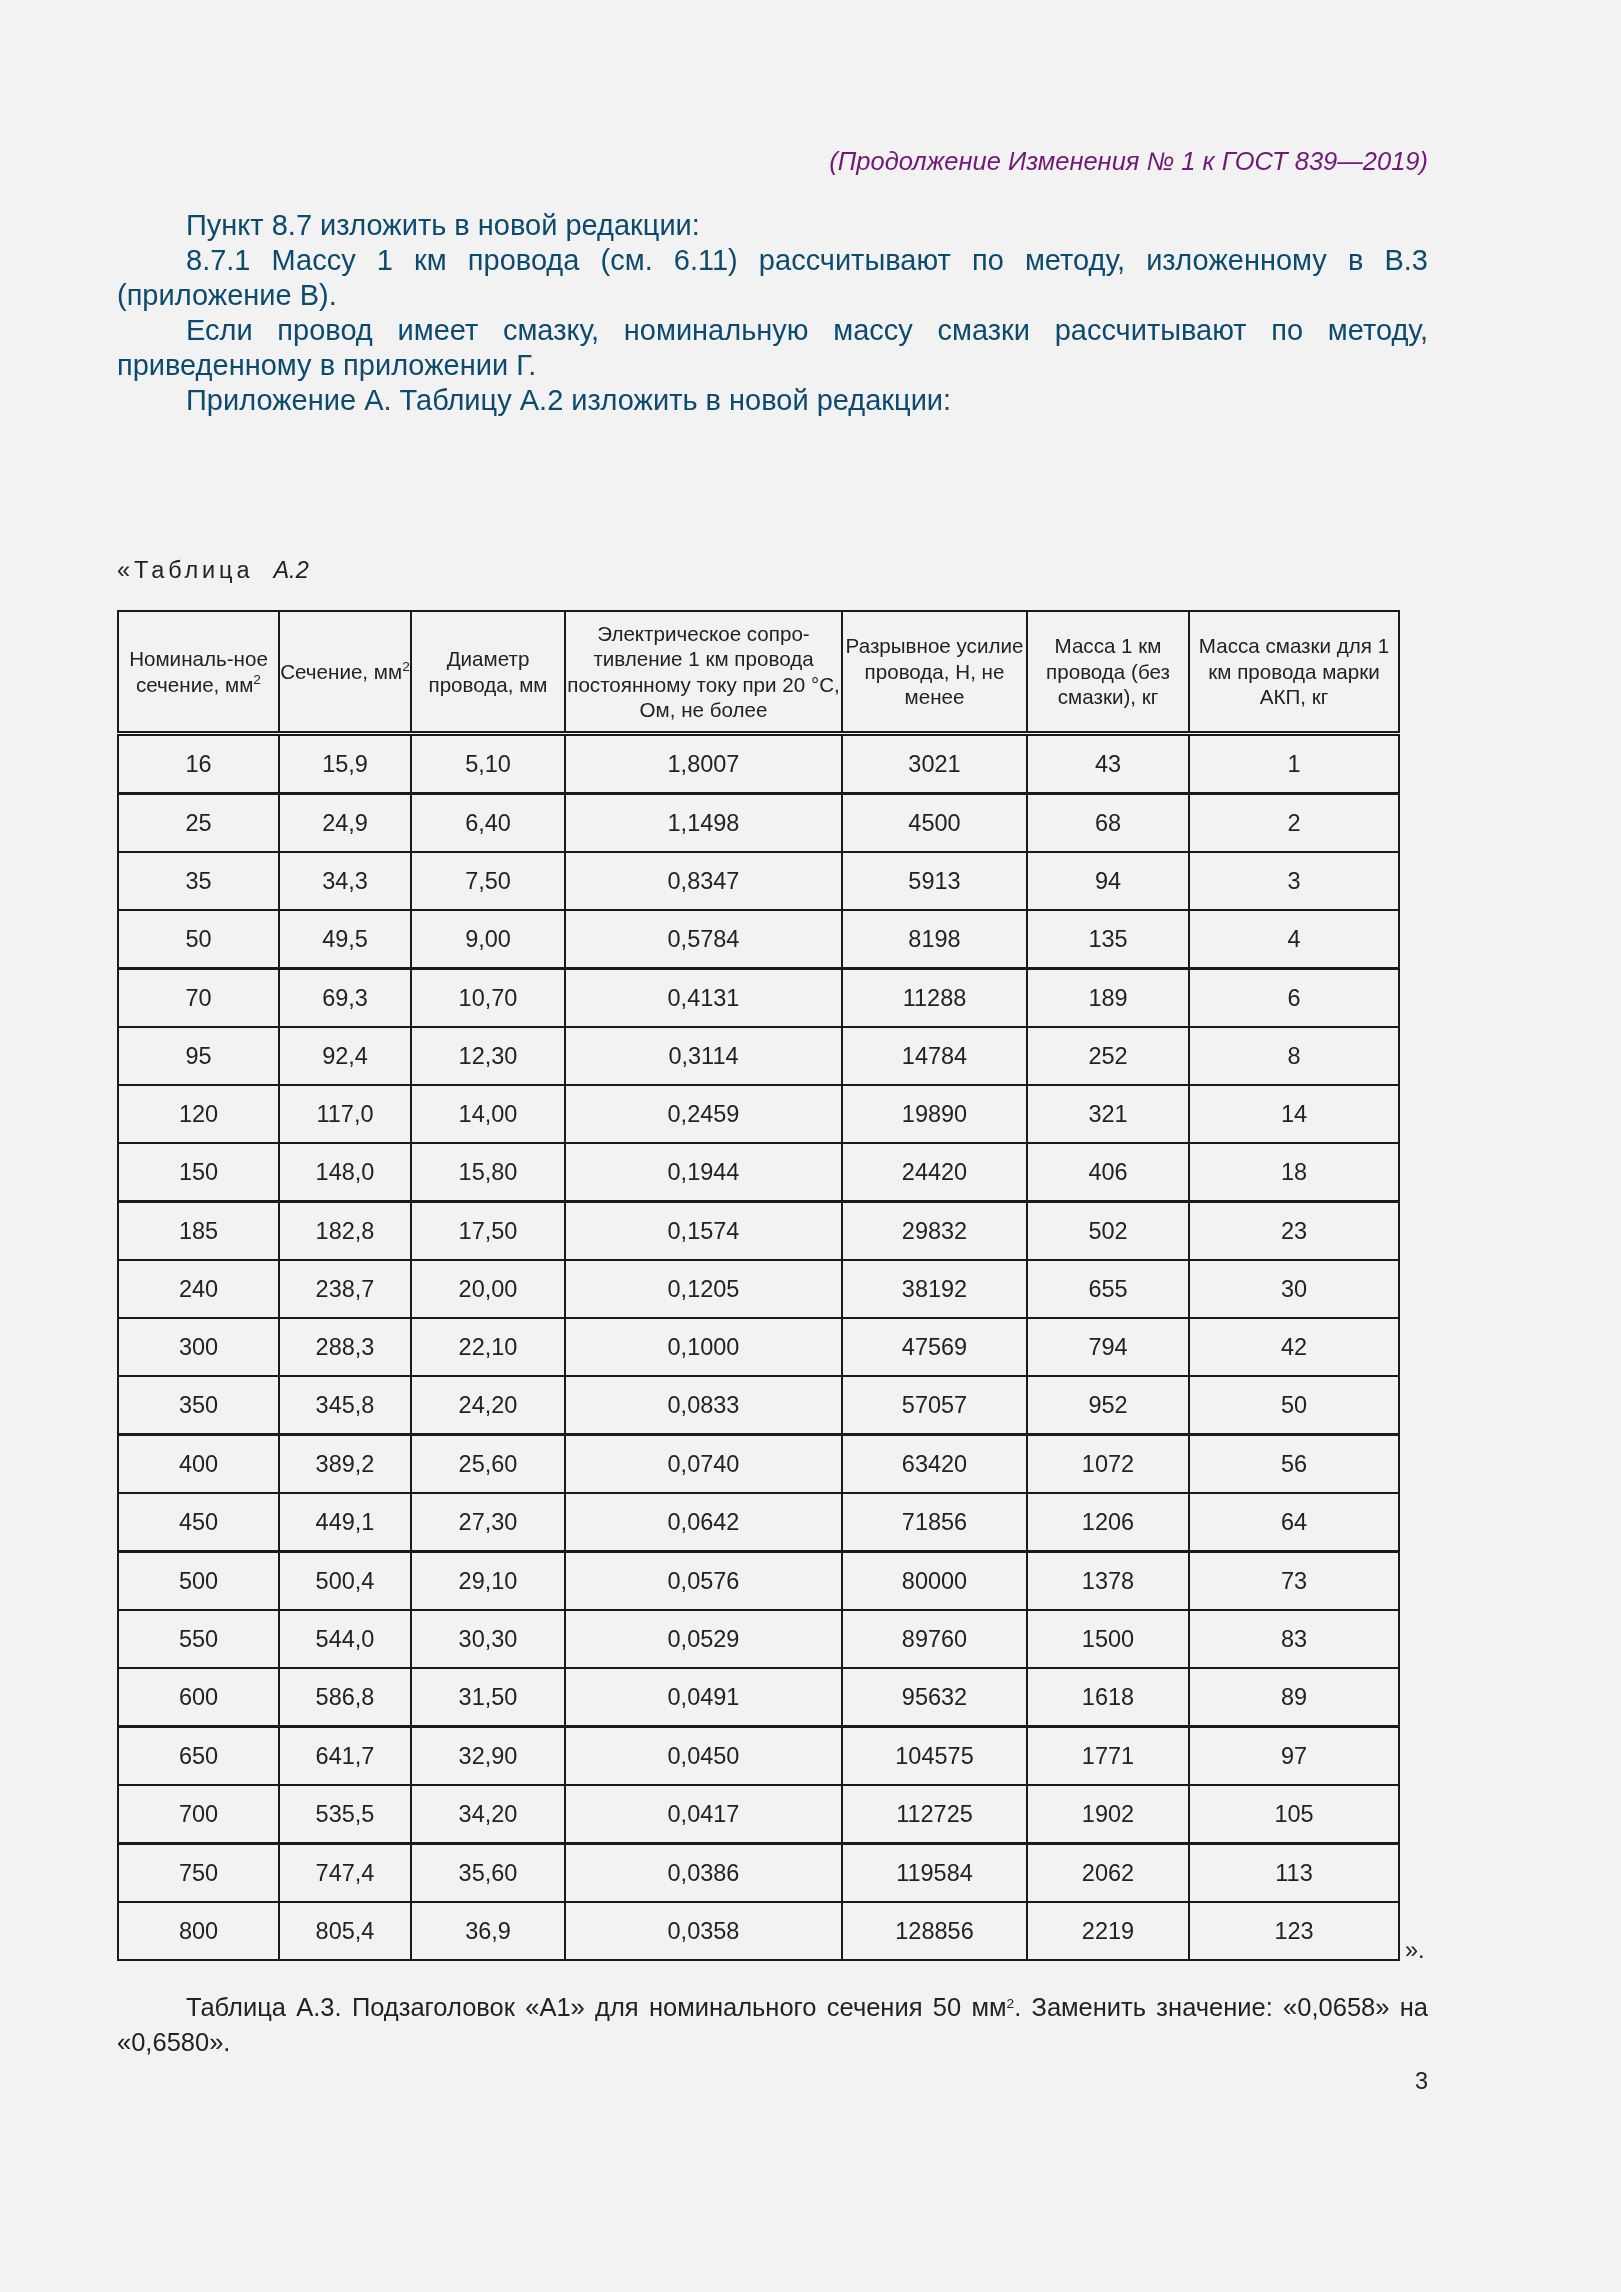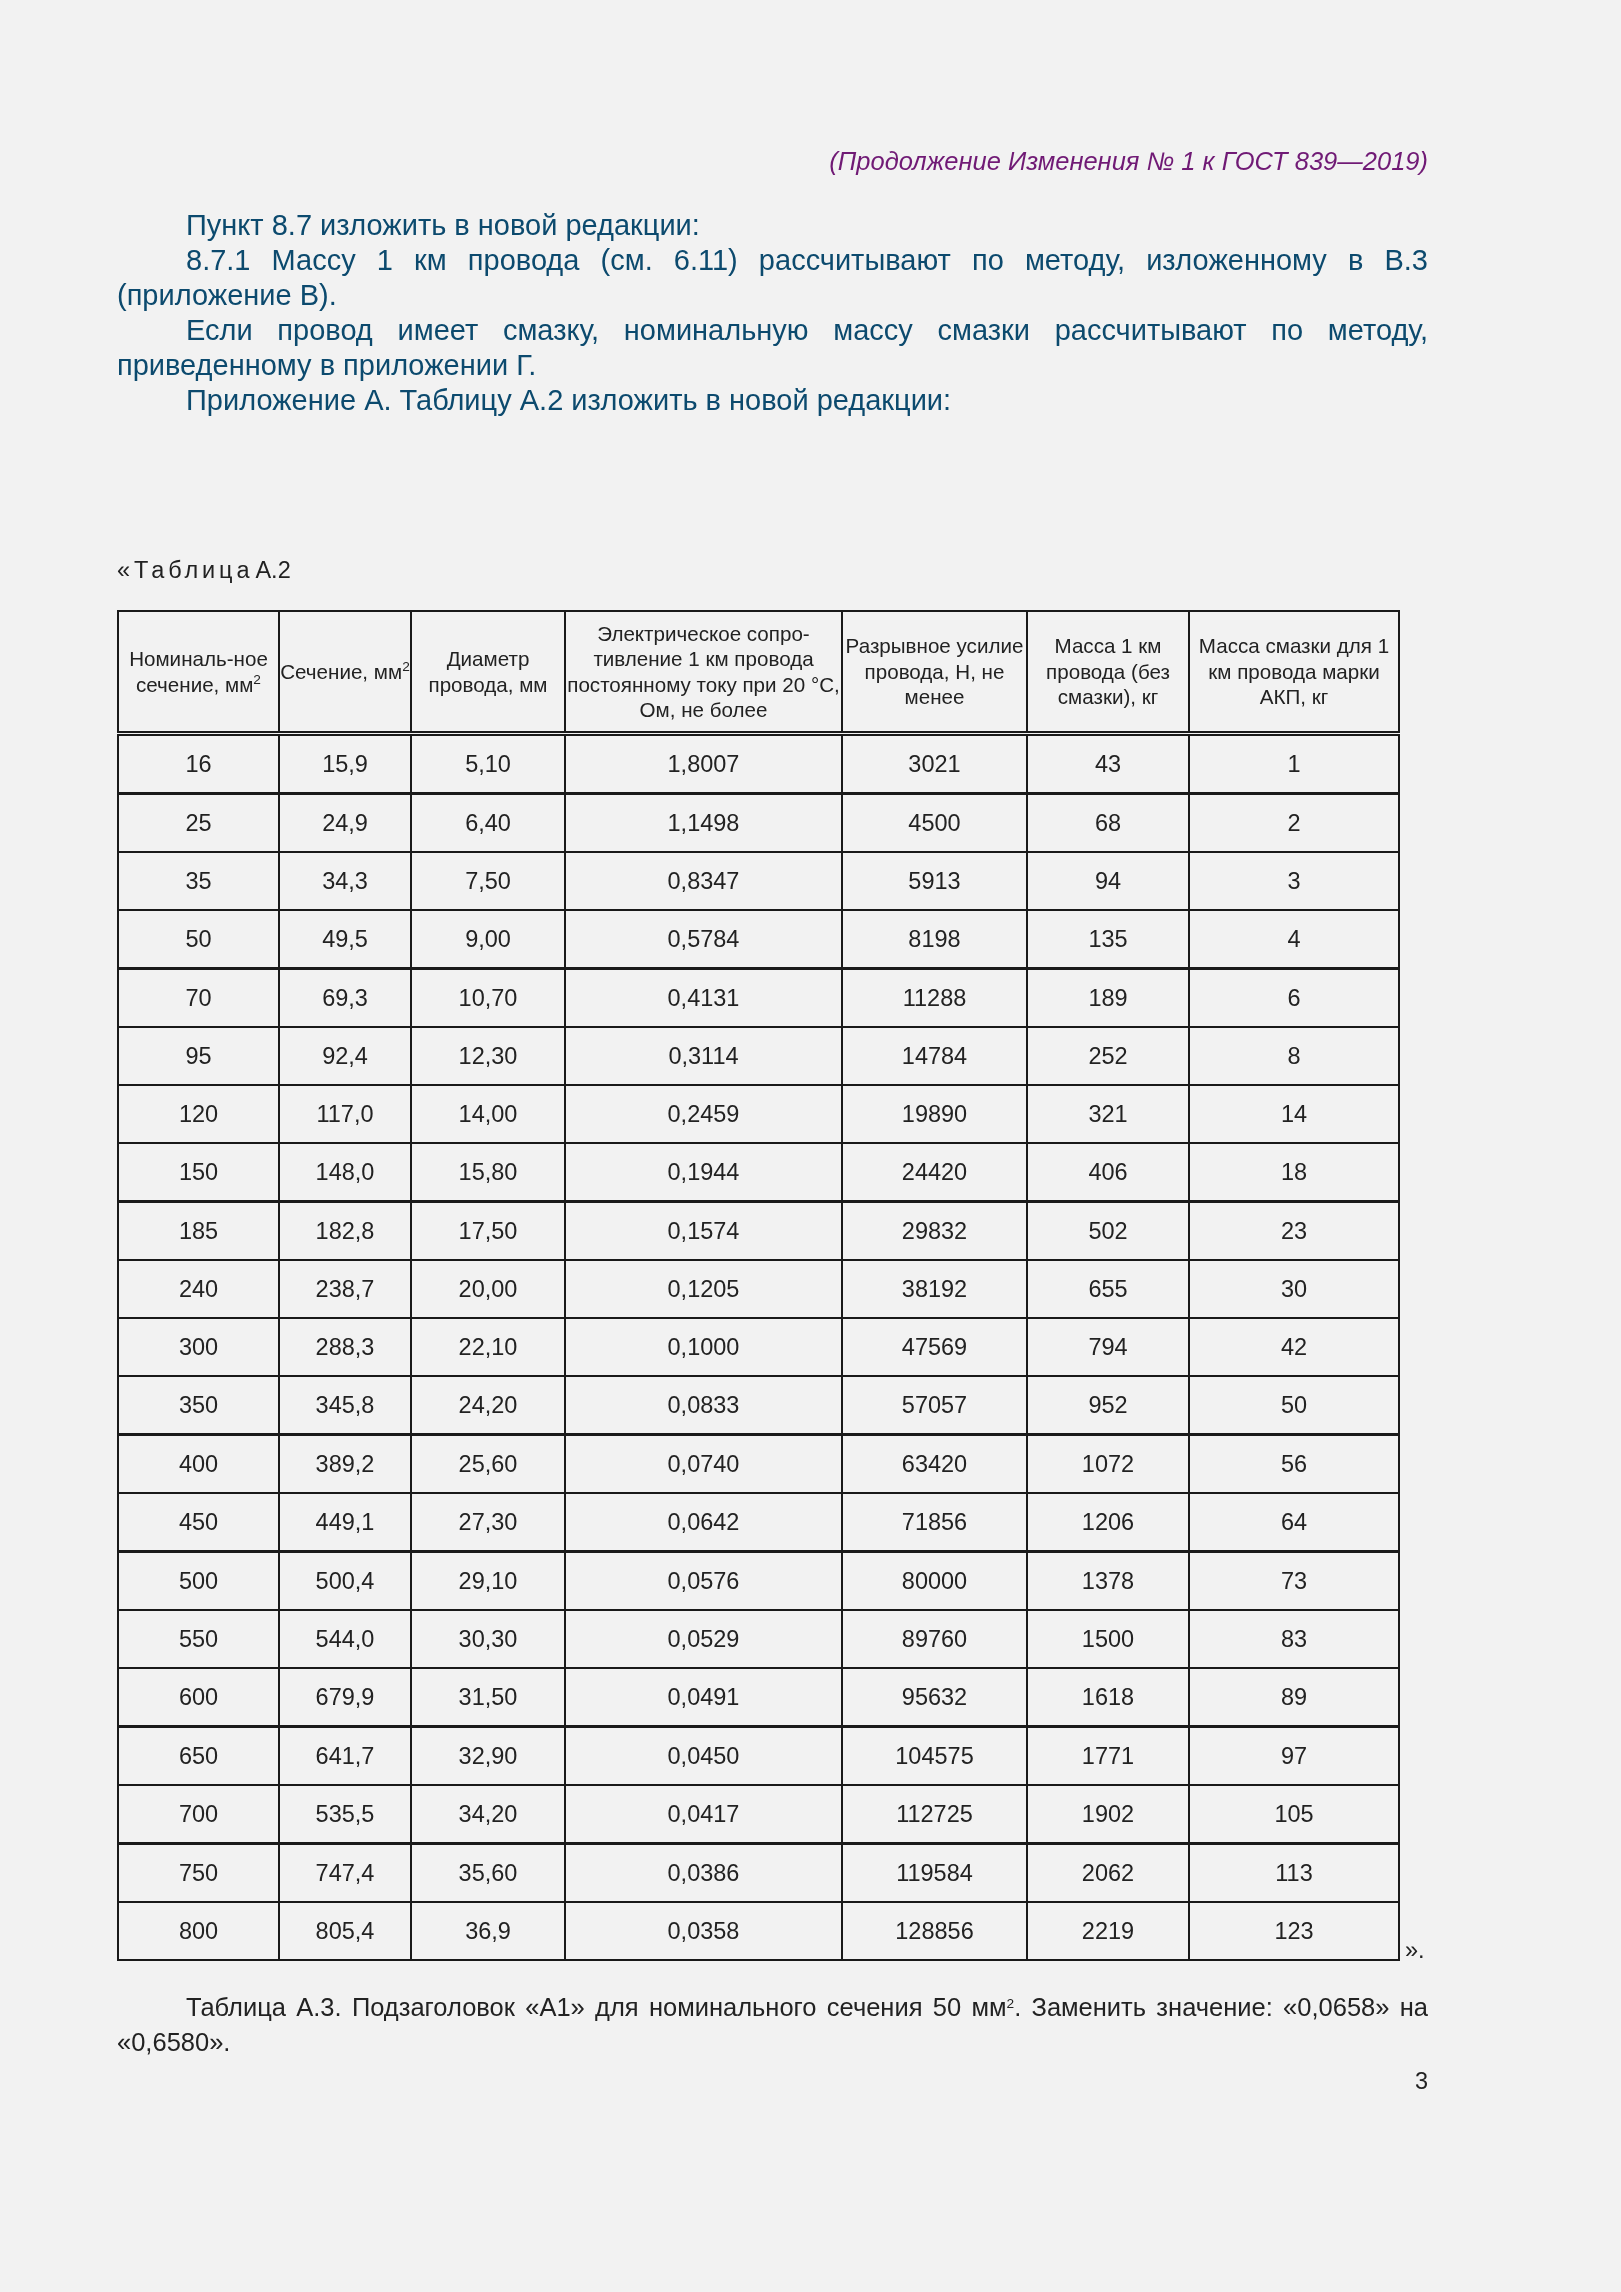--- a/index.html
+++ b/index.html
@@ -44,21 +44,22 @@
   .table-caption {
     position: absolute;
     left: 117px;
     top: 557px;
     font-size: 23.5px;
     letter-spacing: 3.9px;
     color: #222;
   }
   .table-caption .num {
     letter-spacing: 0;
-    margin-left: 2px;
+    margin-left: 20px;
+    font-style: italic;
   }
   table.data {
     position: absolute;
     left: 117px;
     top: 610px;
     width: 1281px;
     border-collapse: collapse;
     table-layout: fixed;
     border: 2.9px solid #1a1a1a;
   }
@@ -294,21 +295,21 @@
         <td>550</td>
         <td>544,0</td>
         <td>30,30</td>
         <td class="col-res">0,0529</td>
         <td>89760</td>
         <td>1500</td>
         <td>83</td>
       </tr>
       <tr class="thick">
         <td>600</td>
-        <td>679,9</td>
+        <td>586,8</td>
         <td>31,50</td>
         <td class="col-res">0,0491</td>
         <td>95632</td>
         <td>1618</td>
         <td>89</td>
       </tr>
       <tr>
         <td>650</td>
         <td>641,7</td>
         <td>32,90</td>

